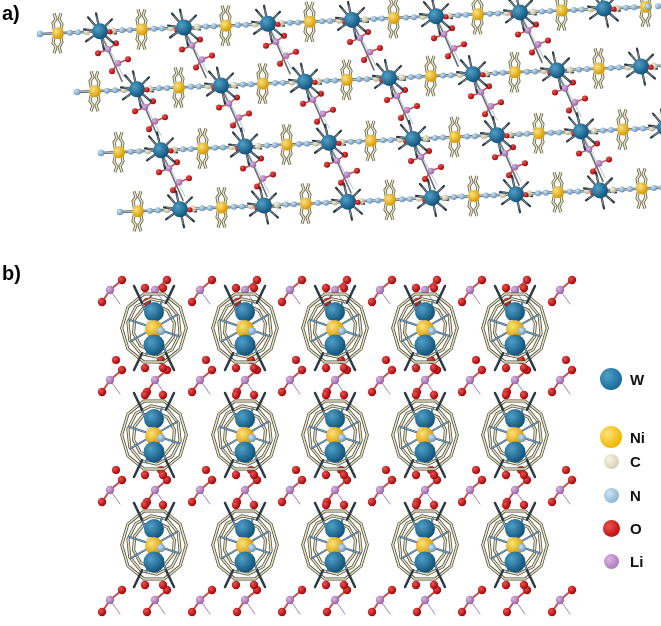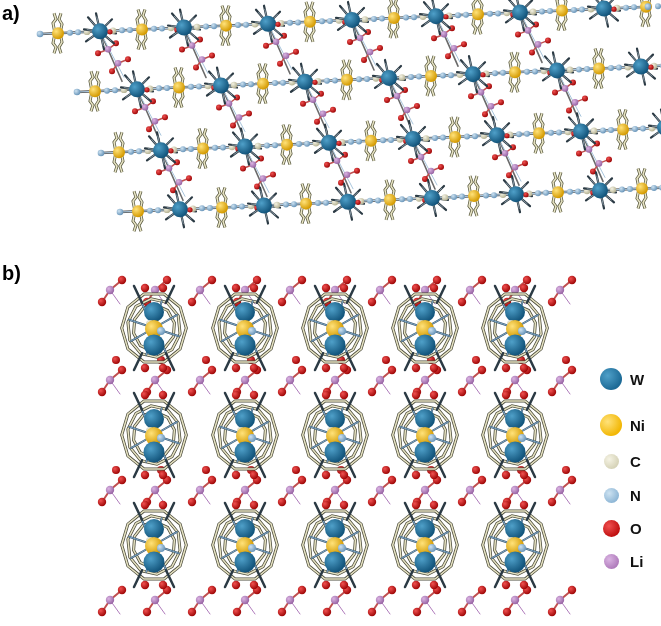--- a/index.html
+++ b/index.html
@@ -2058,21 +2058,21 @@
         <circle cx="515" cy="562" r="10.5" fill="url(#gW)"></circle>
       </g>
     </g>
 </svg>
 
 <div class="legend" id="legend">
     <div class="legend-item" style="top: 10px;">
       <span class="legend-sphere" style="width: 22px; height: 22px; margin-left: 0px; background: radial-gradient(circle at 35% 35%, rgb(79, 160, 201), rgb(28, 106, 150) 70%);"></span>
       <span class="legend-label">W</span>
     </div>
-    <div class="legend-item" style="top: 56px; text-align: right;">
+    <div class="legend-item" style="top: 68px; text-align: right;">
       <span class="legend-sphere" style="width: 22px; height: 22px; margin-left: 0px; background: radial-gradient(circle at 35% 35%, rgb(255, 226, 122), rgb(242, 183, 5) 70%);"></span>
       <span class="legend-label">Ni</span>
     </div>
     <div class="legend-item" style="top: 96px;">
       <span class="legend-sphere" style="width: 15px; height: 15px; margin-left: 3.5px; background: radial-gradient(circle at 35% 35%, rgb(245, 243, 228), rgb(214, 211, 184) 70%);"></span>
       <span class="legend-label">C</span>
     </div>
     <div class="legend-item" style="top: 130px;">
       <span class="legend-sphere" style="width: 15px; height: 15px; margin-left: 3.5px; background: radial-gradient(circle at 35% 35%, rgb(205, 226, 241), rgb(143, 183, 214) 70%);"></span>
       <span class="legend-label">N</span>

